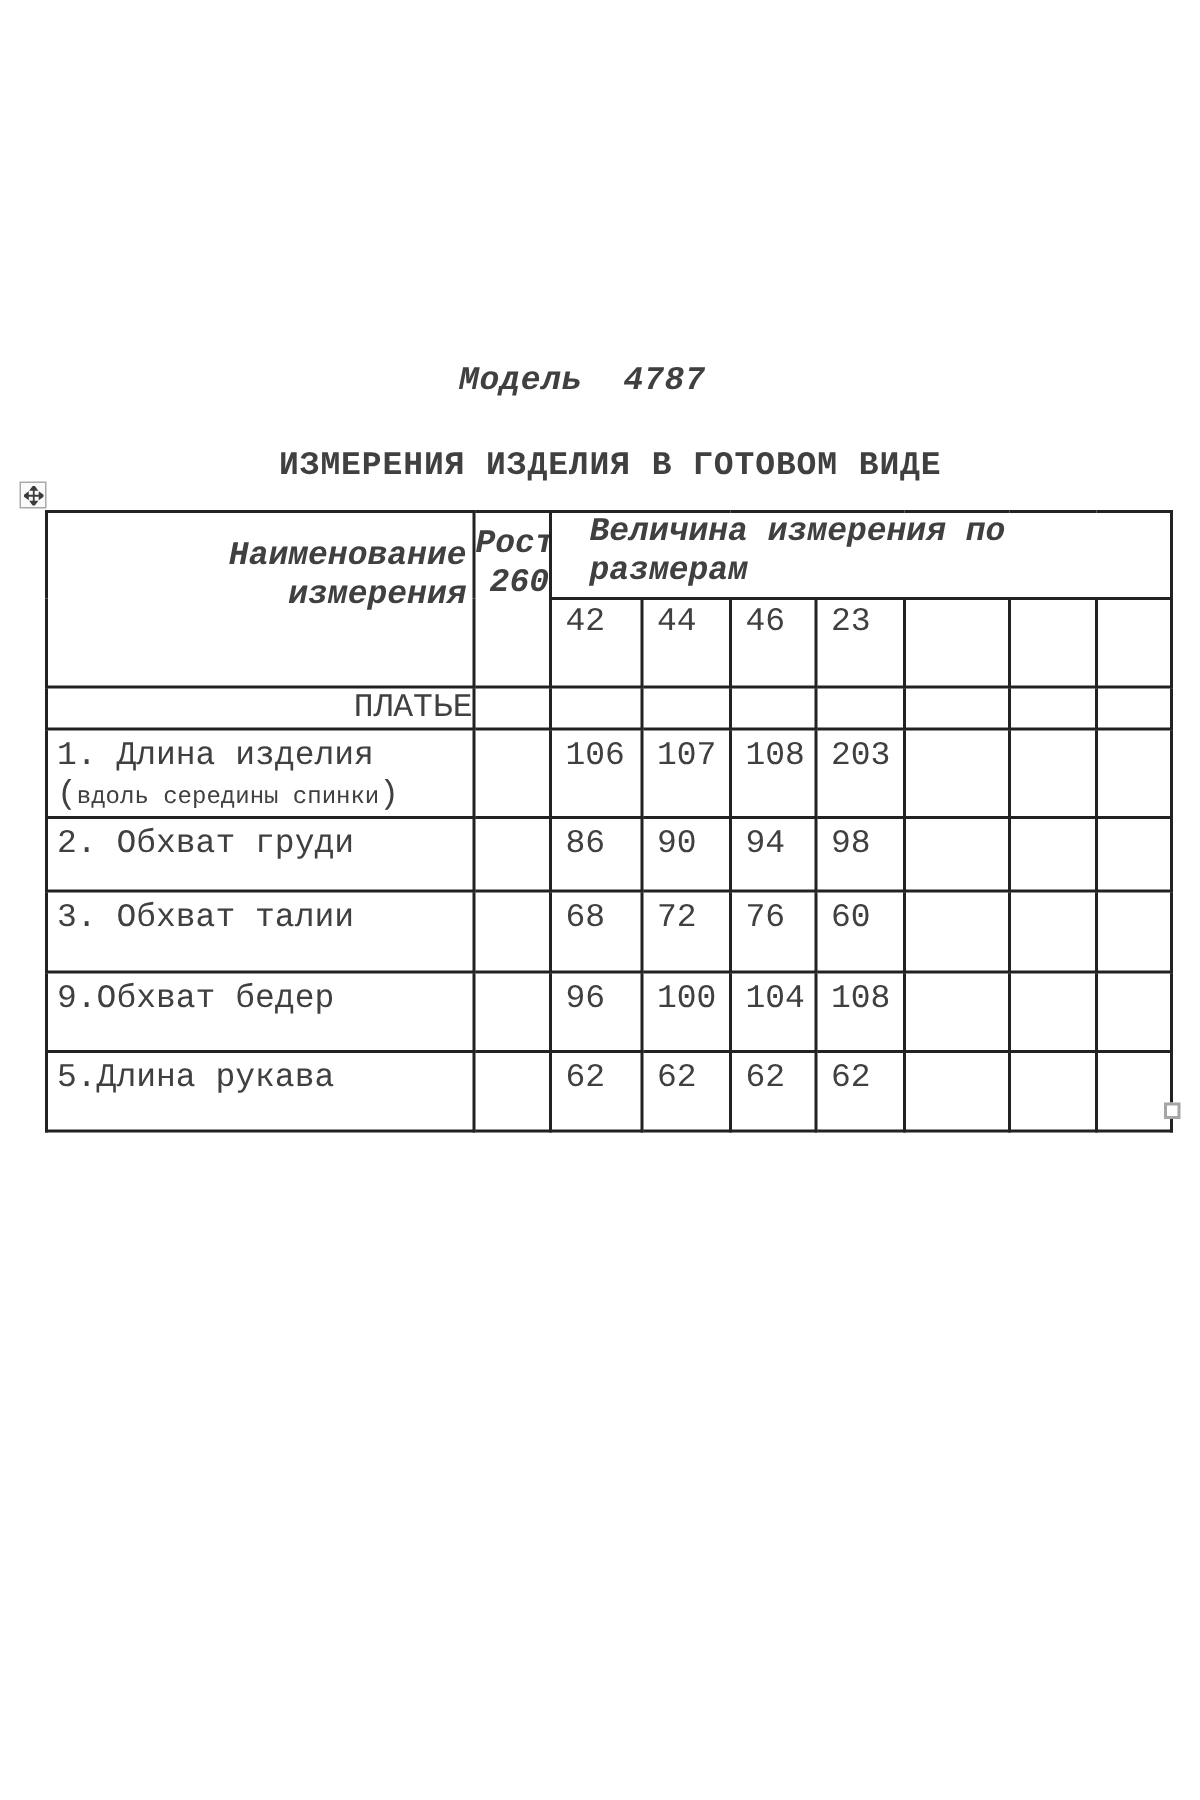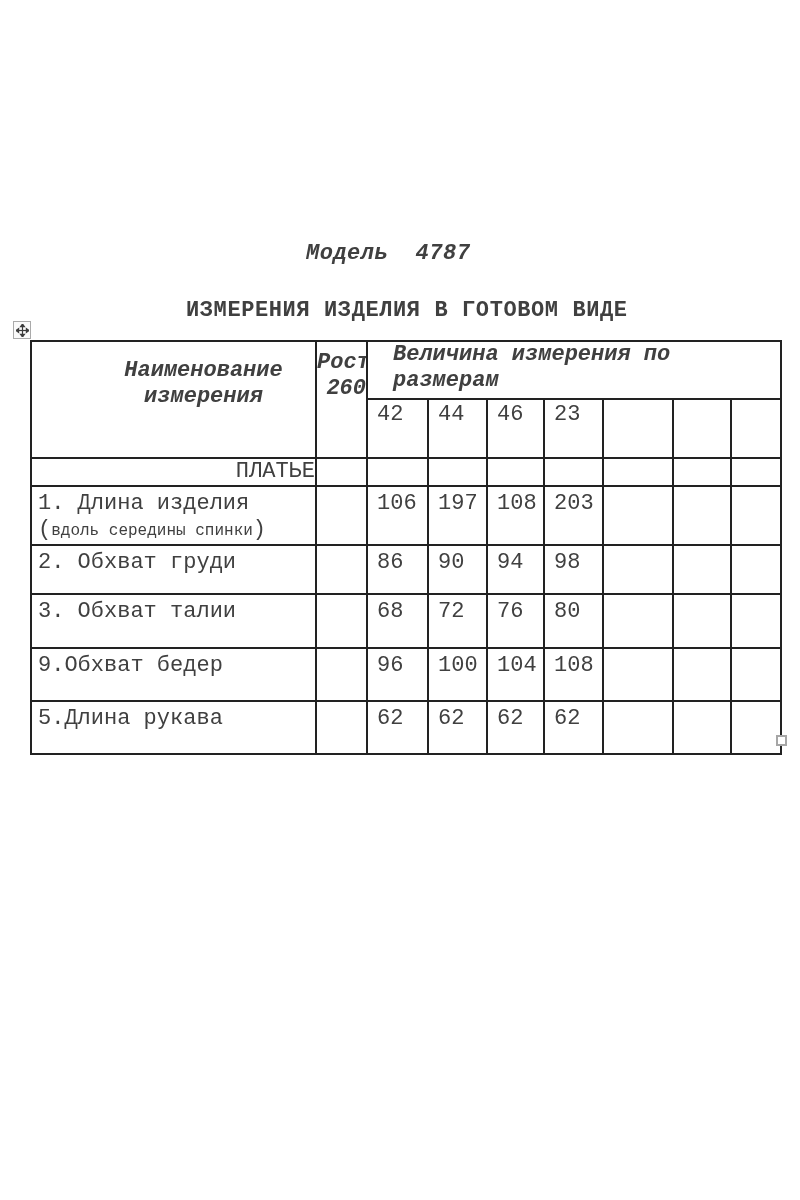--- a/index.html
+++ b/index.html
@@ -35,21 +35,21 @@
   table.meas {
     position:absolute; left:30px; top:340px; width:750px;
     border-collapse:collapse; table-layout:fixed;
   }
   table.meas td {
     border:2px solid #222; vertical-align:top;
     font-size:22px; line-height:26px; overflow:hidden;
   }
   td.hdr-name {
     font-size:18px; font-weight:bold; font-style:italic;
-    text-align:center; padding:16px 4px 0 64px; line-height:22px;
+    text-align:right; padding:16px 4px 0 64px; line-height:22px;
   }
   td.hdr-rost {
     font-size:16px; font-weight:bold; font-style:italic;
     text-align:right; padding-top:8px; line-height:33px;
   }
   td.hdr-rost .stack { display:block; }
   td.hdr-sizes {
     font-size:18px; font-weight:bold; font-style:italic;
     vertical-align:bottom; padding:0 0 4px 25px; line-height:21px;
   }
@@ -126,21 +126,21 @@
         <td></td>
         <td></td>
         <td></td>
       </tr>
       <tr style="height:54px">
         <td class="label-cell">
           <span>1. Длина изделия (</span><span class="small-txt">вдоль середины спинки</span><span>)</span>
         </td>
         <td></td>
         <td class="value-cell">106</td>
-        <td class="value-cell">197</td>
+        <td class="value-cell">107</td>
         <td class="value-cell">108</td>
         <td class="value-cell">203</td>
         <td class="value-cell"></td>
         <td class="value-cell"></td>
         <td class="value-cell"></td>
       </tr>
       <tr style="height:49px">
         <td class="label-cell">2. Обхват груди</td>
         <td></td>
         <td class="value-cell">86</td>
@@ -150,21 +150,21 @@
         <td class="value-cell"></td>
         <td class="value-cell"></td>
         <td class="value-cell"></td>
       </tr>
       <tr style="height:54px">
         <td class="label-cell">3. Обхват талии</td>
         <td></td>
         <td class="value-cell">68</td>
         <td class="value-cell">72</td>
         <td class="value-cell">76</td>
-        <td class="value-cell">80</td>
+        <td class="value-cell">60</td>
         <td class="value-cell"></td>
         <td class="value-cell"></td>
         <td class="value-cell"></td>
       </tr>
       <tr style="height:53px">
         <td class="label-cell">9.Обхват бедер</td>
         <td></td>
         <td class="value-cell">96</td>
         <td class="value-cell">100</td>
         <td class="value-cell">104</td>

